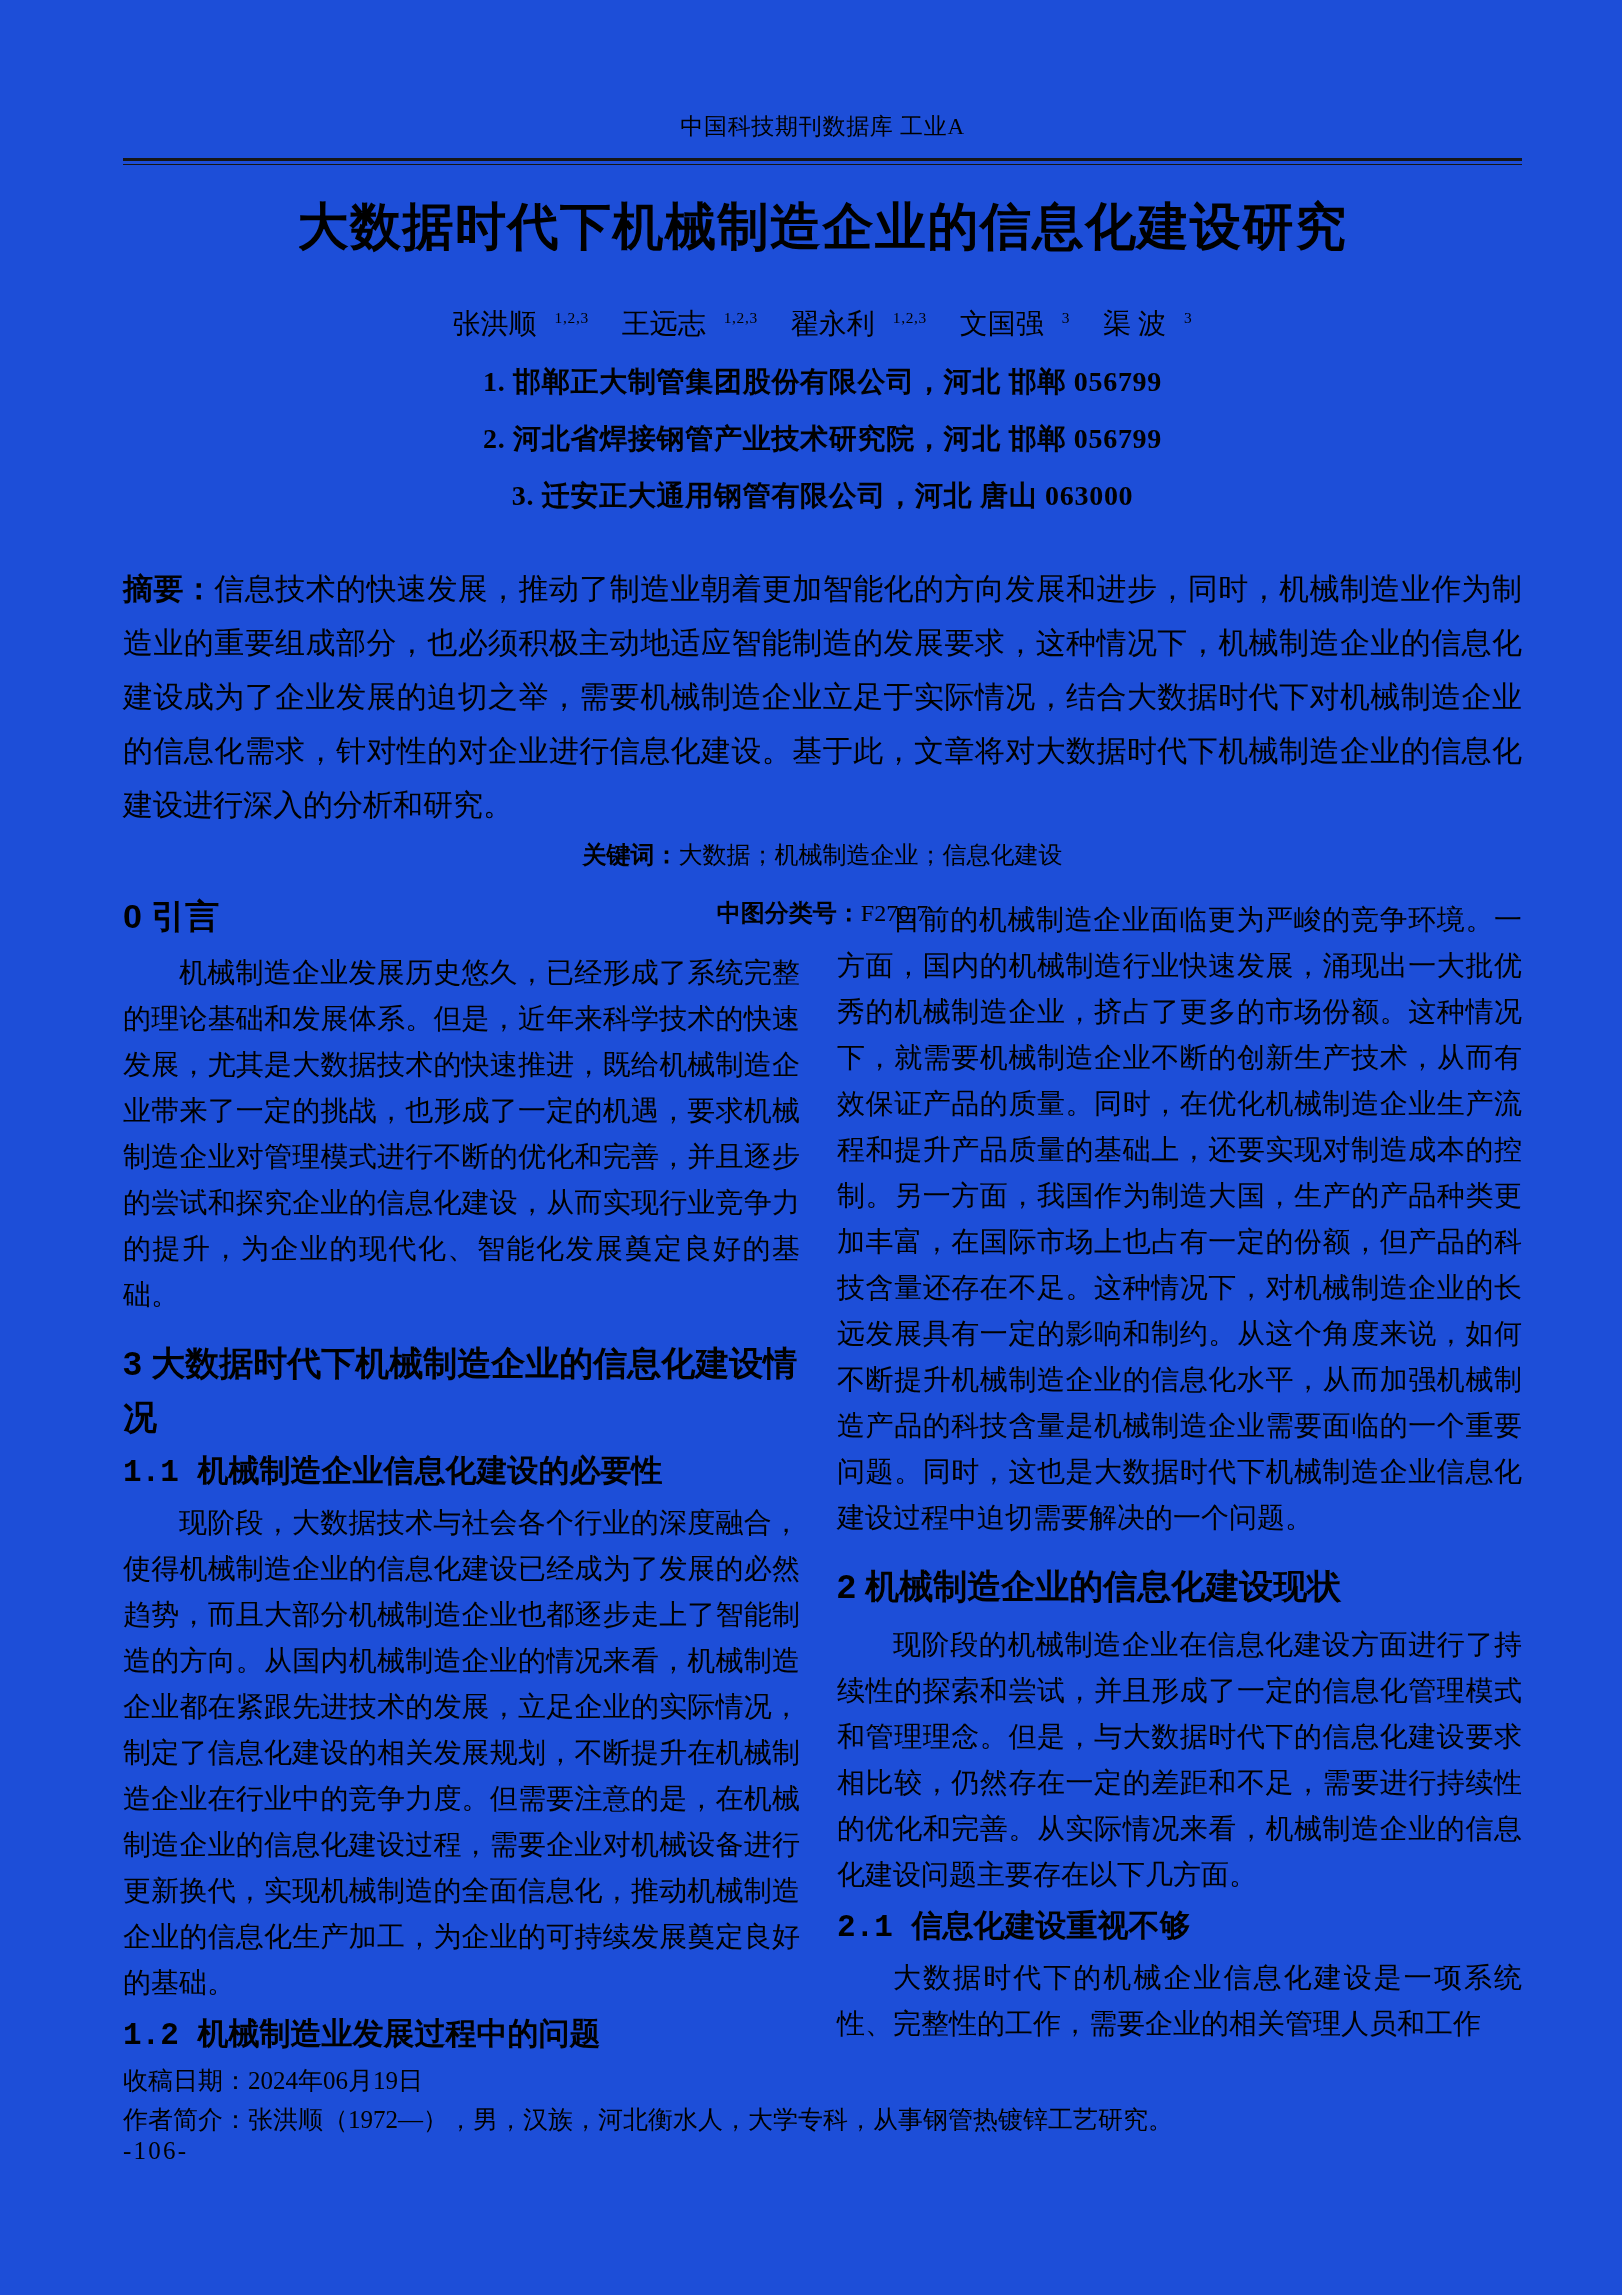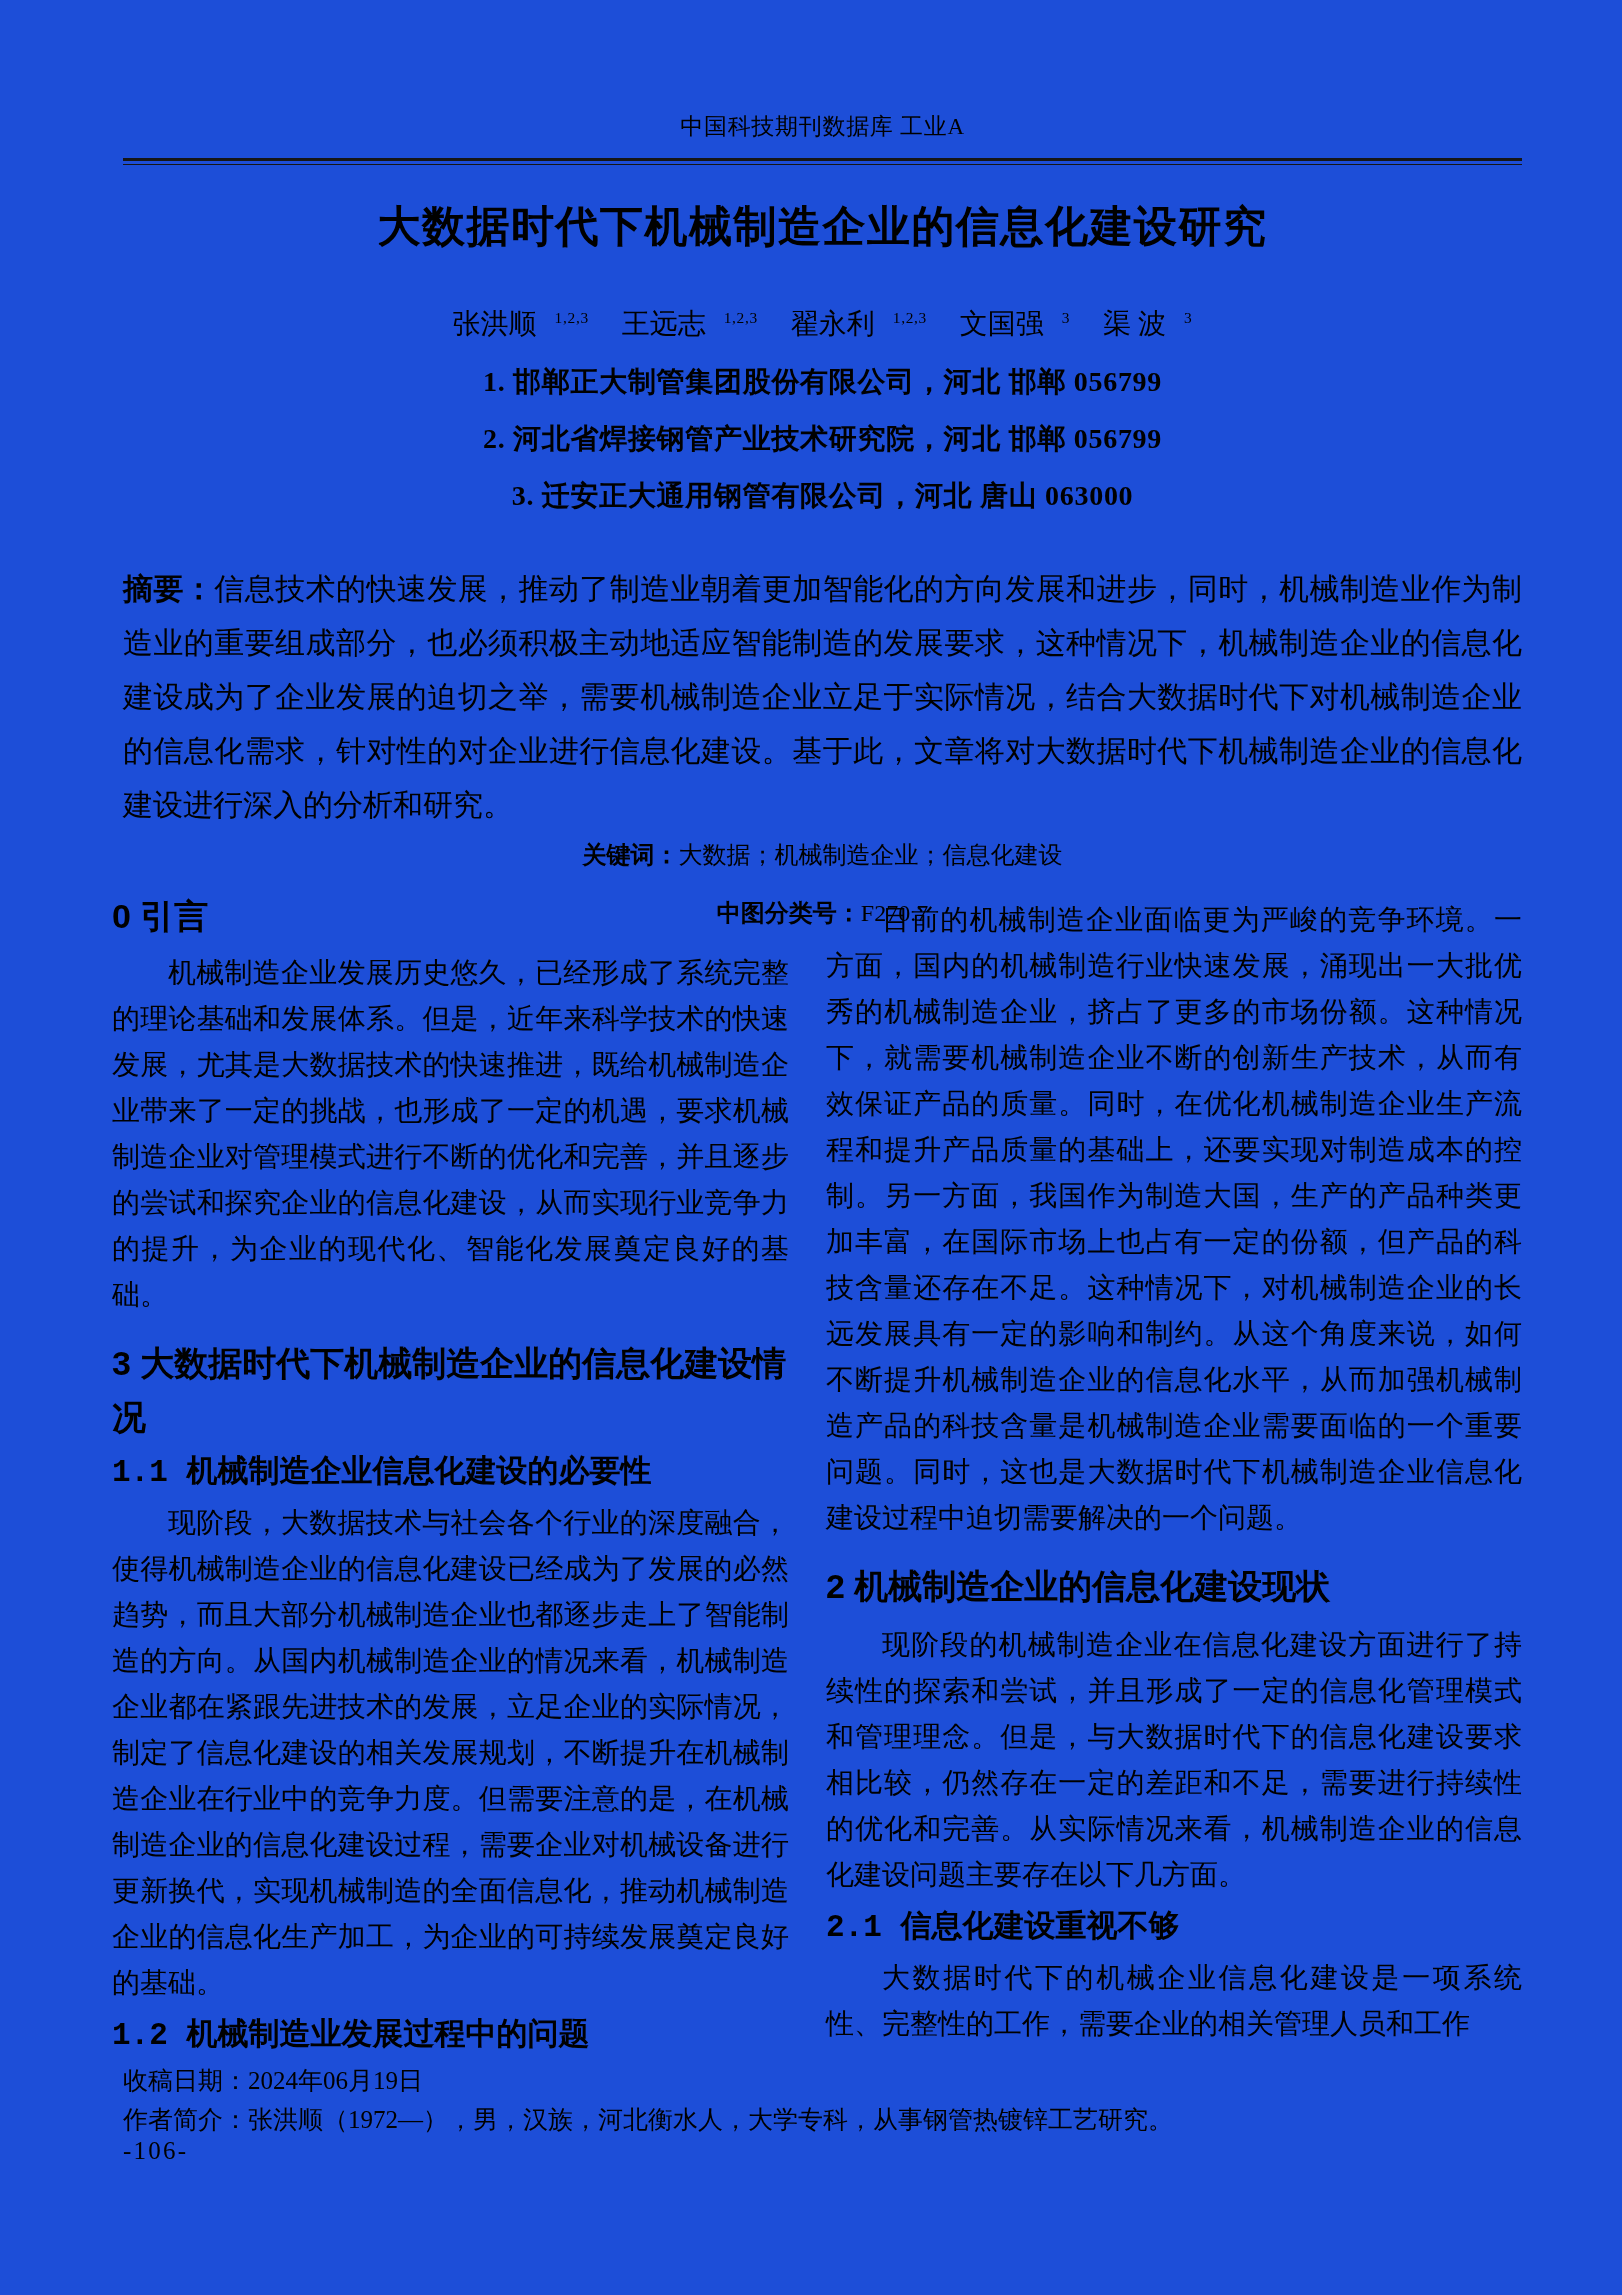--- a/index.html
+++ b/index.html
@@ -26,21 +26,21 @@
     margin-top: 16.4px;
     height: 2.2px;
     border-top: 3px solid #161616;
     border-bottom: 1.5px solid #161616;
   }
   .title {
     margin: 31px 0 0 0;
     text-align: center;
     font-family: "Liberation Sans", "DejaVu Sans", sans-serif;
     font-weight: 700;
-    font-size: 43px;
+    font-size: 51px;
     line-height: 61px;
     letter-spacing: 1.5px;
   }
   .authors {
     margin-top: 42px;
     text-align: center;
     font-size: 28px;
     line-height: 37px;
   }
   .author { display: inline-block; margin: 0 16.4px; white-space: nowrap; }
@@ -65,21 +65,21 @@
     text-align: center;
   }
   .meta-line.clc { margin-top: 12px; }
   .lbl {
     font-family: "Liberation Sans", "DejaVu Sans", sans-serif;
     font-weight: 700;
   }
   .columns {
     position: absolute;
     top: 897px;
-    left: 112px;
+    left: 123px;
     right: 101px;
     height: 1204px;
     display: flex;
     gap: 37px;
     overflow: hidden;
   }
   .col { flex: 0 0 677px; }
   .col.right { flex: 1 1 auto; }
   .sec-h1 {
     font-family: "Liberation Sans", "DejaVu Sans", sans-serif;

